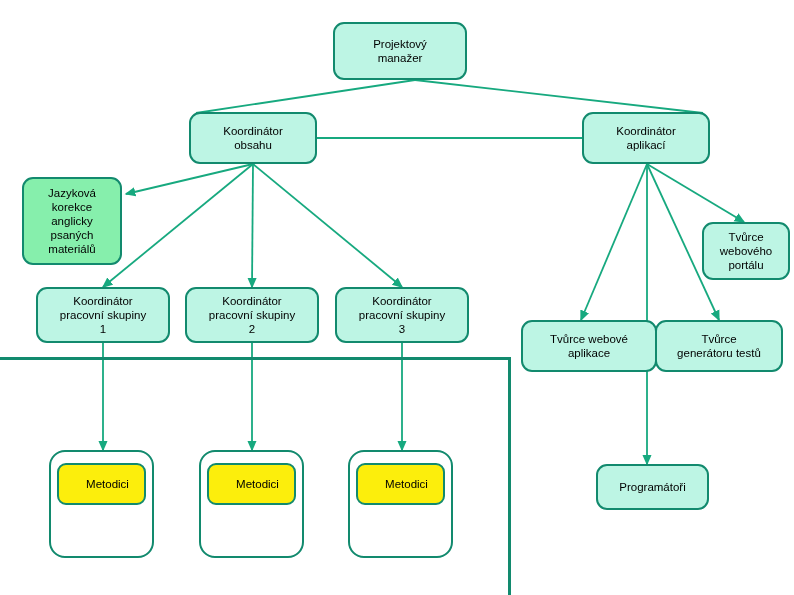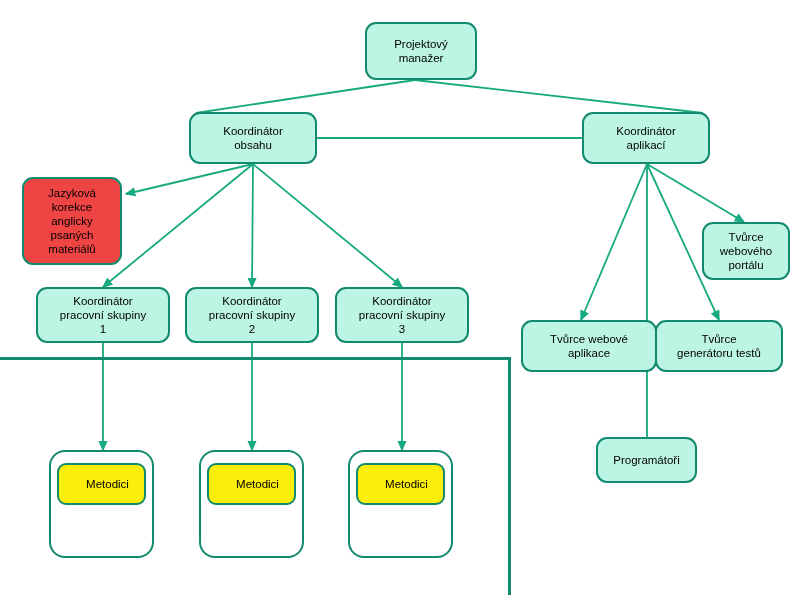--- a/index.html
+++ b/index.html
@@ -34,21 +34,21 @@
     font-size: 11.5px;
     line-height: 14px;
     display: flex;
     align-items: center;
     justify-content: center;
     text-align: center;
     white-space: pre-line;
     z-index: 3;
   }
   .node.plain {
-    background: #ef4444;
+    background: #86efac;
   }
   .node.yellow {
     background: #fcee0c;
     border-radius: 9px;
     padding-left: 12px;
   }
   .node.shell {
     background: #ffffff;
     border-radius: 16px;
   }
@@ -90,21 +90,21 @@
   </svg>
 
   <div class="group-frame" style="left: -6px; top: 357px; width: 517px; height: 245px;"></div>
 
   <div id="shell-layer">
       <div class="node shell" style="left: 49px; top: 450px; width: 105px; height: 108px;"></div>
       <div class="node shell" style="left: 199px; top: 450px; width: 105px; height: 108px;"></div>
       <div class="node shell" style="left: 348px; top: 450px; width: 105px; height: 108px;"></div>
     </div>
   <div id="node-layer">
-      <div class="node " style="left: 365px; top: 22px; width: 112px; height: 58px;"><span>Projektový
+      <div class="node " style="left: 333px; top: 22px; width: 134px; height: 58px;"><span>Projektový
 manažer</span></div>
       <div class="node " style="left: 189px; top: 112px; width: 128px; height: 52px;"><span>Koordinátor
 obsahu</span></div>
       <div class="node " style="left: 582px; top: 112px; width: 128px; height: 52px;"><span>Koordinátor
 aplikací</span></div>
       <div class="node plain" style="left: 22px; top: 177px; width: 100px; height: 88px;"><span>Jazyková
 korekce
 anglicky
 psaných
 materiálů</span></div>
@@ -117,19 +117,19 @@
       <div class="node " style="left: 185px; top: 287px; width: 134px; height: 56px;"><span>Koordinátor
 pracovní skupiny
 2</span></div>
       <div class="node " style="left: 335px; top: 287px; width: 134px; height: 56px;"><span>Koordinátor
 pracovní skupiny
 3</span></div>
       <div class="node " style="left: 521px; top: 320px; width: 136px; height: 52px;"><span>Tvůrce webové
 aplikace</span></div>
       <div class="node " style="left: 655px; top: 320px; width: 128px; height: 52px;"><span>Tvůrce
 generátoru testů</span></div>
-      <div class="node " style="left: 596px; top: 437px; width: 101px; height: 46px;"><span>Programátoři</span></div>
+      <div class="node " style="left: 596px; top: 464px; width: 113px; height: 46px;"><span>Programátoři</span></div>
       <div class="node yellow" style="left: 57px; top: 463px; width: 89px; height: 42px;"><span>Metodici</span></div>
       <div class="node yellow" style="left: 207px; top: 463px; width: 89px; height: 42px;"><span>Metodici</span></div>
       <div class="node yellow" style="left: 356px; top: 463px; width: 89px; height: 42px;"><span>Metodici</span></div>
     </div>
 
 </div>
 
 </body></html>

